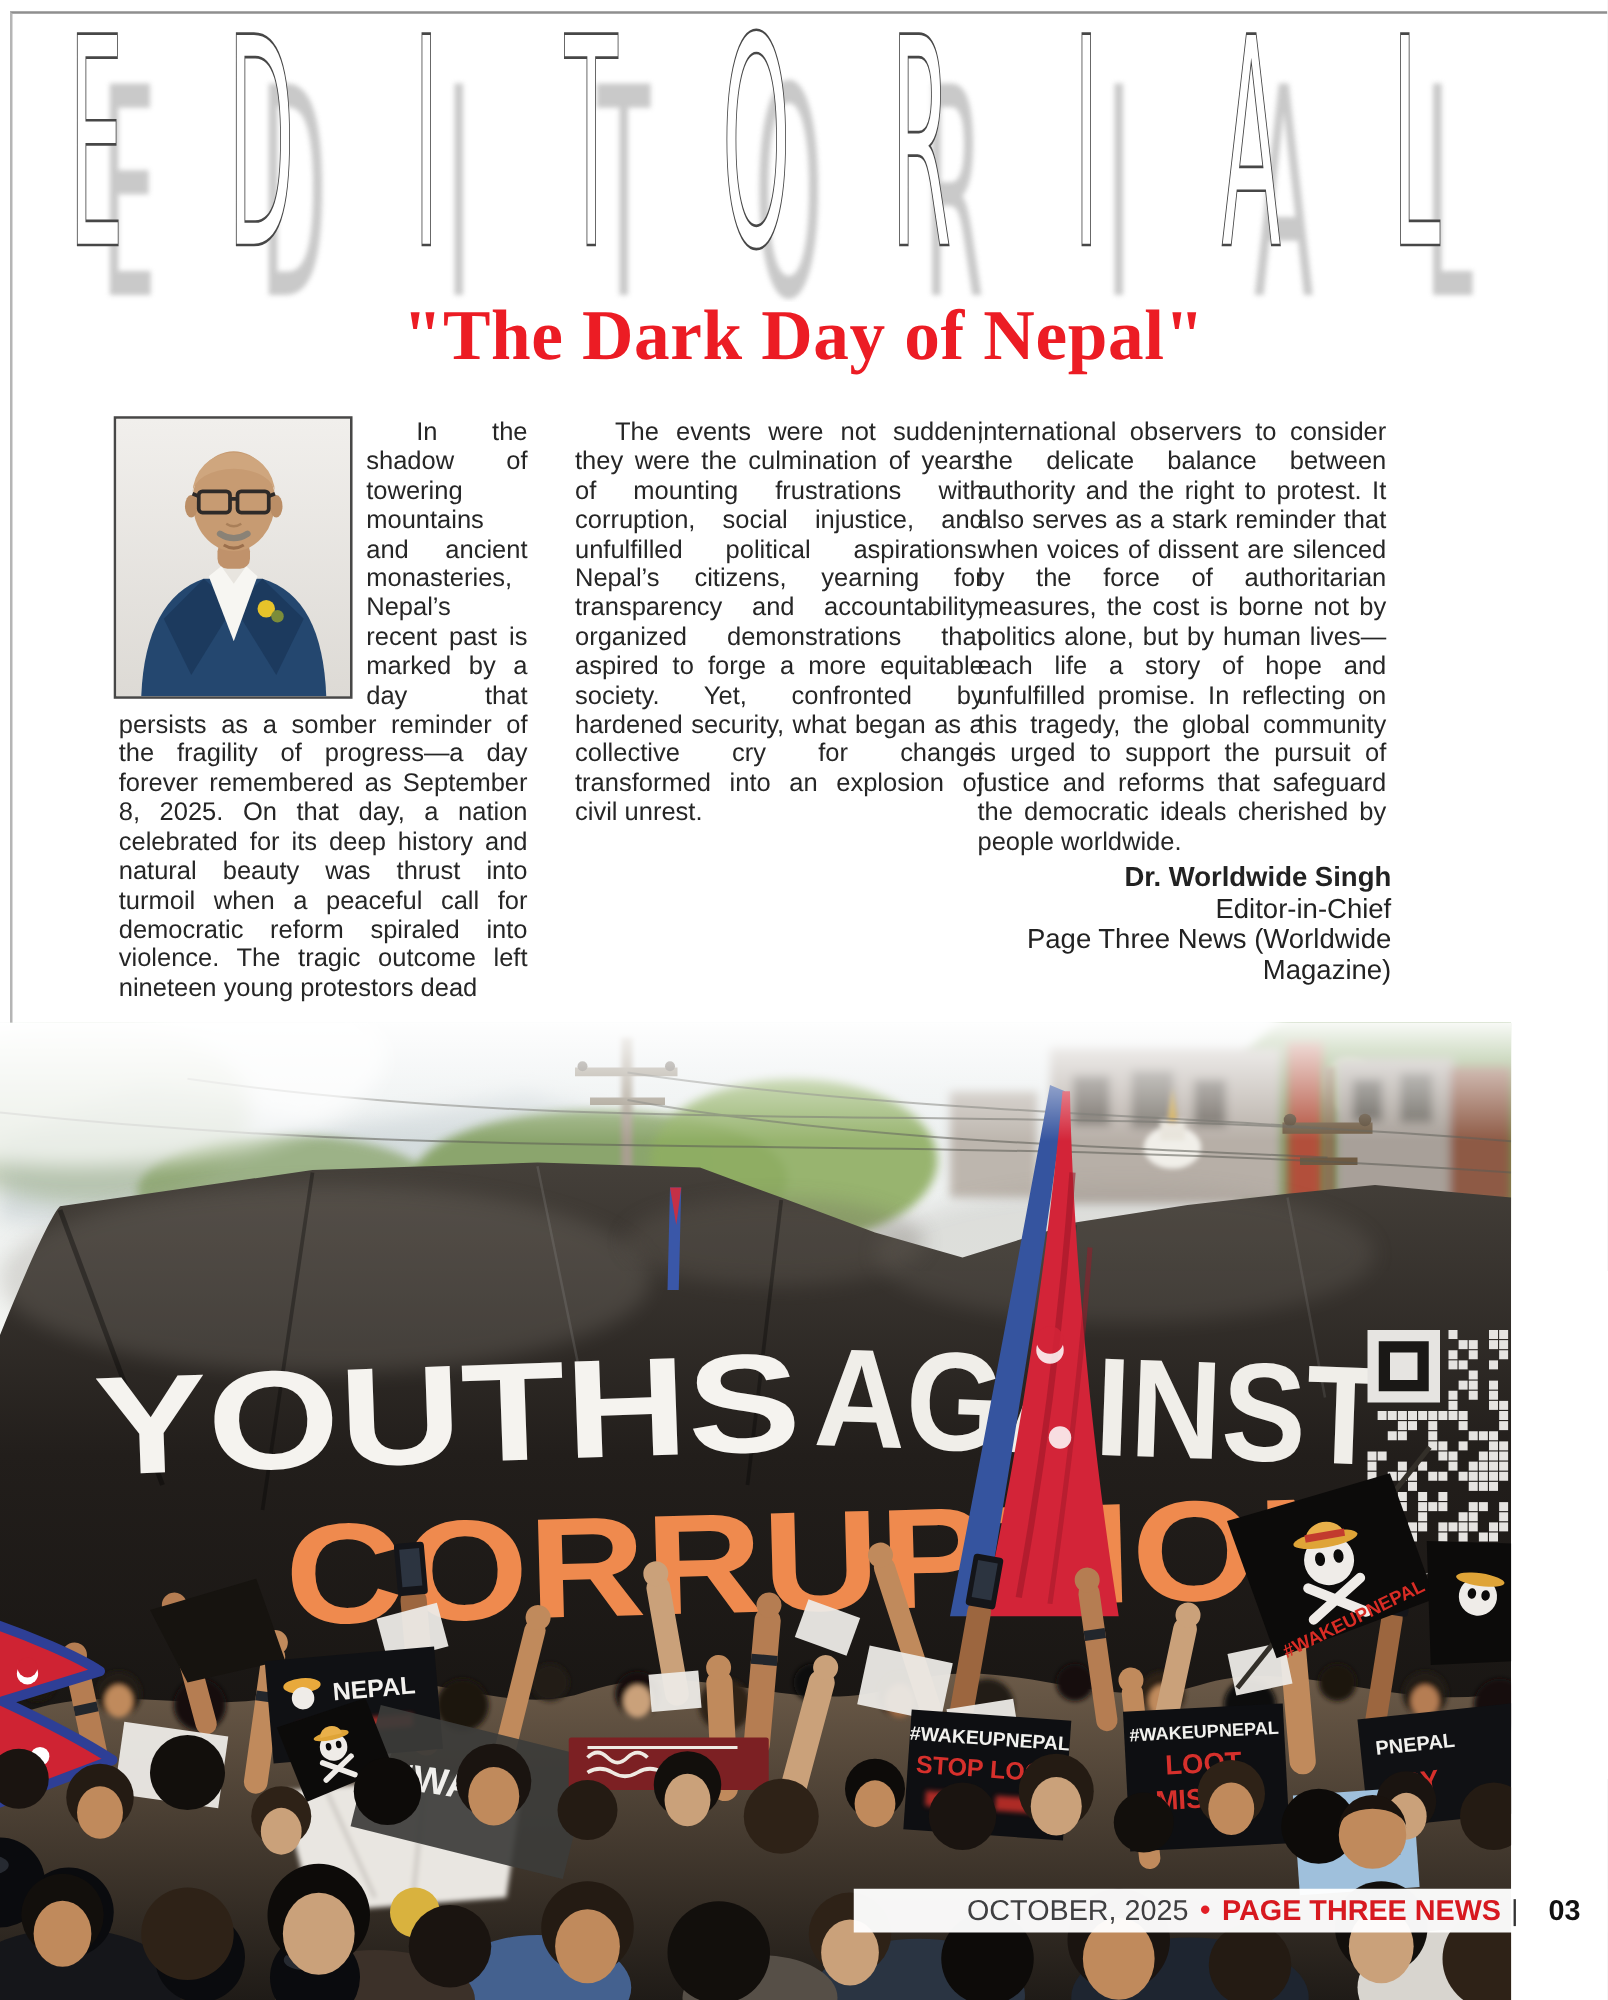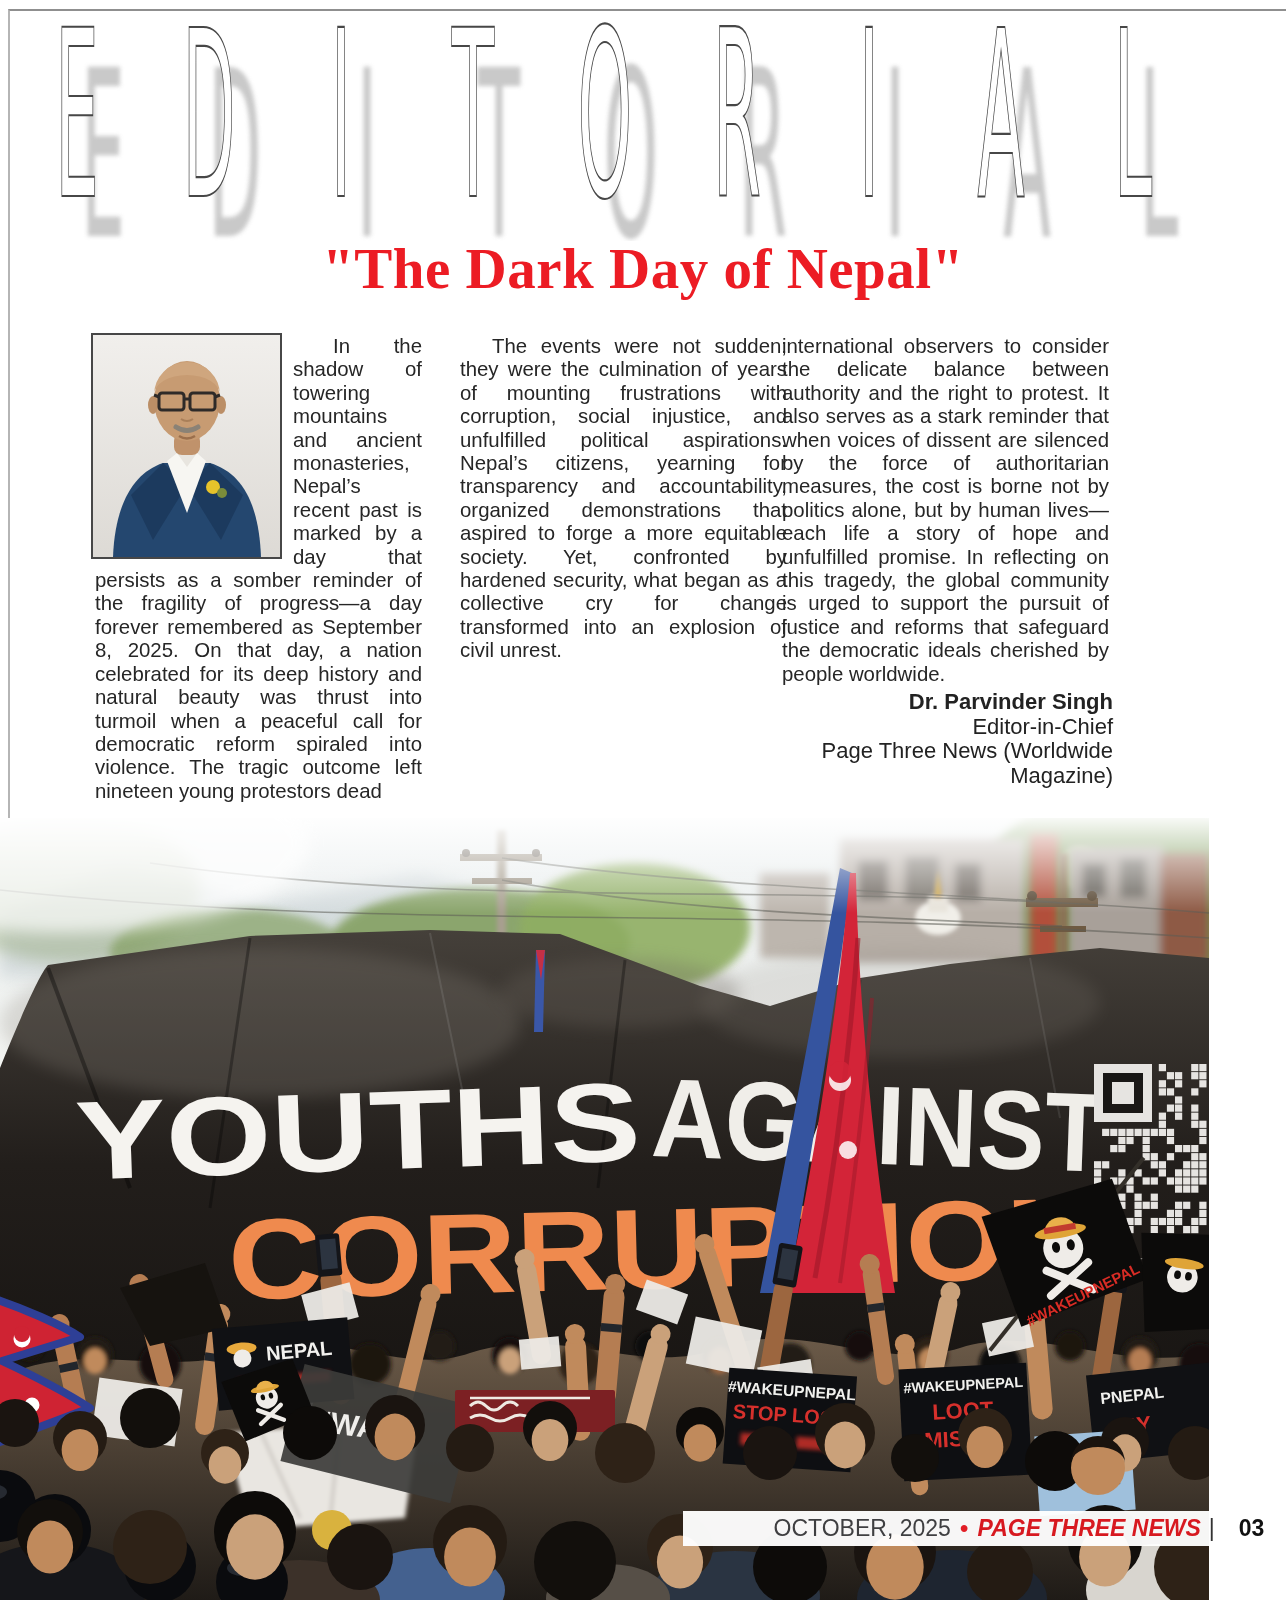--- a/index.html
+++ b/index.html
@@ -22,21 +22,21 @@
         border:2px solid #474747;box-sizing:border-box;background:#eceae6;}
   .author-photo svg{display:block;width:100%;height:100%;}
   .byline{text-align:right;font-size:22px;line-height:24.5px;color:#222;}
   .byline .name{font-weight:700;}
   .photo{position:absolute;left:0;top:818px;width:1209px;height:782px;overflow:hidden;}
   .photo svg{display:block;}
   .footer-bar{position:absolute;left:683px;top:1511px;width:672px;height:35px;
         background:rgba(255,255,255,.96);display:flex;align-items:center;justify-content:center;
         font-size:23px;color:#3f3f41;white-space:nowrap;}
   .footer-bar .sep{color:#e21e26;font-size:25px;margin:0 9px 0 9px;}
-  .footer-bar .brand{color:#d71920;font-weight:700;font-style:italic;}
+  .footer-bar .brand{color:#d71920;font-weight:700;}
   .footer-bar .div{margin:0 8px;color:#333;}
   .footer-bar .pagenum{font-weight:700;color:#111;margin-left:16px;}
 </style>
 </head>
 <body>
 
 <div class="page">
   <div class="page-border"></div>
 
   <svg class="masthead" viewBox="0 0 1286 235" width="1286" height="235">
@@ -150,21 +150,21 @@
         </svg>
       </figure>
       <p class="bigindent">In the shadow of towering mountains and ancient monasteries, Nepal’s recent past is marked by a day that persists as a somber reminder of the fragility of progress—a day forever remembered as September 8, 2025. On that day, a nation celebrated for its deep history and natural beauty was thrust into turmoil when a peaceful call for democratic reform spiraled into violence. The tragic outcome left nineteen young protestors dead</p>
     </div>
     <div class="col c2">
       <p class="indent">The events were not sudden; they were the culmination of years of mounting frustrations with corruption, social injustice, and unfulfilled political aspirations. Nepal’s citizens, yearning for transparency and accountability, organized demonstrations that aspired to forge a more equitable society. Yet, confronted by hardened security, what began as a collective cry for change transformed into an explosion of civil unrest.</p>
     </div>
     <div class="col c3">
       <p>international observers to consider the delicate balance between authority and the right to protest. It also serves as a stark reminder that when voices of dissent are silenced by the force of authoritarian measures, the cost is borne not by politics alone, but by human lives—each life a story of hope and unfulfilled promise. In reflecting on this tragedy, the global community is urged to support the pursuit of justice and reforms that safeguard the democratic ideals cherished by people worldwide.</p>
       <div class="byline">
-        <div class="name">Dr. Parvinder Singh</div>
+        <div class="name">Dr. Worldwide Singh</div>
         <div>Editor-in-Chief</div>
         <div>Page Three News (Worldwide Magazine)</div>
       </div>
     </div>
   </section>
 
   <div class="photo">
     <svg viewBox="0 0 1209 782" width="1209" height="782" preserveAspectRatio="none">
       <defs>
         <linearGradient id="skyg" x1="0" y1="0" x2="0" y2="1">

